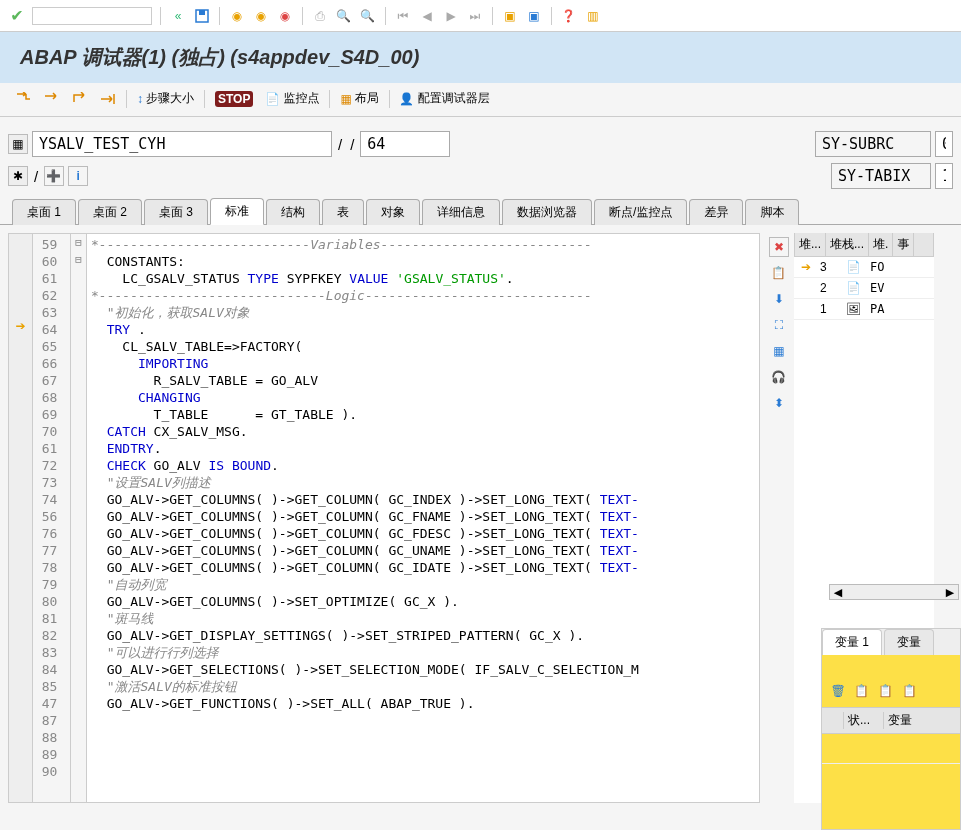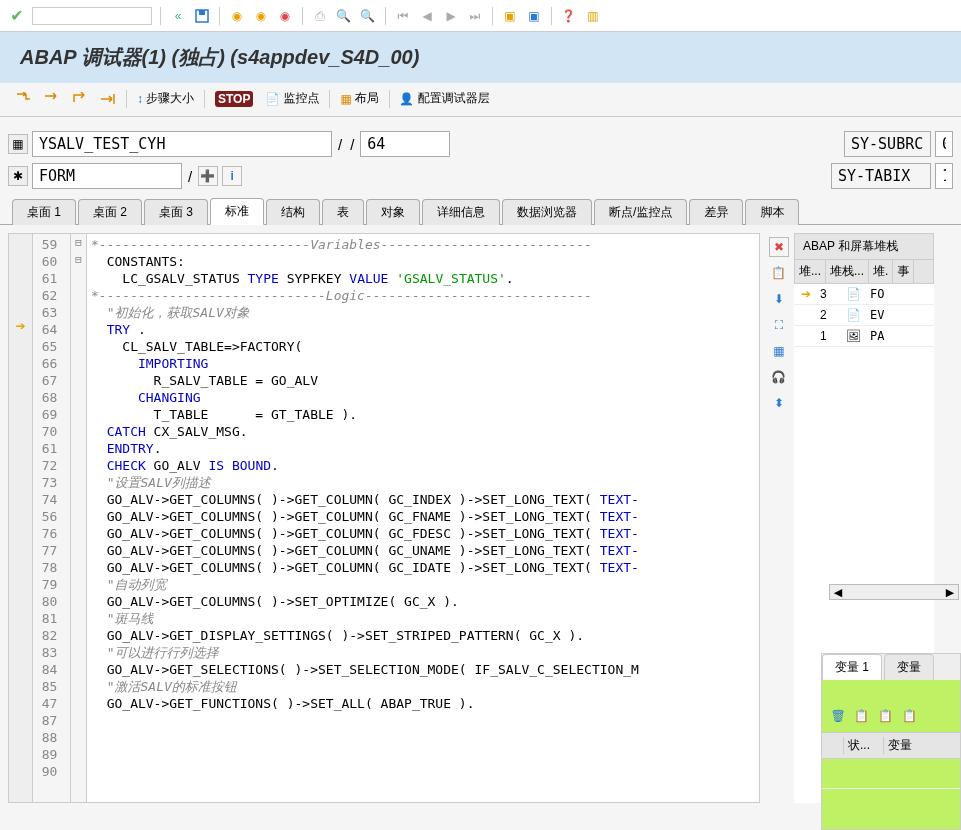--- a/index.html
+++ b/index.html
@@ -27,21 +27,21 @@
 .rs-icon { width: 20px; height: 20px; cursor: pointer; border: 1px solid transparent; display:flex; align-items:center; justify-content:center; }
 .right-pane { width: 140px; margin: 8px 0 0 0; background: #fff; display:flex; flex-direction:column; }
 .rp-header { background: #e5e5e5; border: 1px solid #ccc; padding: 4px 8px; font-size: 12px; }
 .rp-cols { display: flex; background: #e5e5e5; border: 1px solid #ccc; border-top: none; font-size: 12px; }
 .rp-col { padding: 3px 4px; border-right: 1px solid #ccc; }
 .rp-row { display: flex; align-items: center; border-bottom: 1px solid #eee; padding: 3px 2px; font-size: 12px; }
 .rp-row .arrow { width: 20px; text-align: center; color: #e8a100; }
 .rp-row .level { width: 30px; padding-left: 4px; }
 .rp-row .ico { width: 24px; }
 .rp-row .nm { flex: 1; font-family: monospace; }
-.bottom-pane { position: absolute; bottom: 0; right: 0; width: 140px; height: 177px; background: #bef264; border: 1px solid #ccc; }
+.bottom-pane { position: absolute; bottom: 0; right: 0; width: 140px; height: 202px; background: #fde047; border: 1px solid #ccc; }
 .var-tabs { display: flex; background: #eee; }
 .var-tab { padding: 4px 12px; border: 1px solid #ccc; border-bottom: none; background: #e8e8e8; font-size: 12px; cursor: pointer; border-radius: 4px 4px 0 0; margin-right: 2px; }
 .var-tab.active { background: #fff; }
 .var-toolbar { display: flex; gap: 4px; padding: 6px; }
 .var-cols { display: flex; background: #e5e5e5; padding: 4px; border-top: 1px solid #ccc; border-bottom: 1px solid #ccc; font-size: 12px; }
 .kw { color: #0000cc; }
 .cm { color: #888; font-style: italic; }
 .str { color: #009900; }
 .code-container { position: relative; }
 .hscroll { position: absolute; right: 4px; bottom: 240px; width: 130px; height: 16px; display: flex; align-items: center; border: 1px solid #bbb; background: #eee; font-size: 11px; }
@@ -130,27 +130,26 @@
     </span>
 </div>
 
 <div class="context-row" style="margin-top:10px">
   <span class="small-icon" style="border:1px solid #bbb;background:#eee">▦</span>
   <input style="width: 300px;" value="YSALV_TEST_CYH">
   <span class="slash">/</span>
   <span class="slash">/</span>
   <input style="width: 90px;" value="64">
   <span style="flex:1"></span>
-  <input readonly="" style="width: 87px; background: rgb(245, 245, 245);" value="SY-SUBRC">
+  <input readonly="" style="width: 116px; background: rgb(245, 245, 245);" value="SY-SUBRC">
   <input readonly="" style="width: 18px; text-align: center;" value="0">
 </div>
 
 <div class="context-row">
   <span class="small-icon" style="border:1px solid #bbb;background:#eee">✱</span>
-  <input style="width: 150px;" value="FORM">
   <span class="slash">/</span>
   <span class="small-icon" style="border:1px solid #bbb">➕</span>
   <span class="small-icon" style="border:1px solid #bbb;color:#2a7bd4;font-weight:bold">i</span>
   <span style="flex:1"></span>
   <input readonly="" style="width: 100px; background: rgb(245, 245, 245);" value="SY-TABIX">
   <input readonly="" style="width: 18px; text-align: center;" value="1">
 </div>
 
 <div class="tabs-row" id="tabs">
     <div class="tab">桌面 1</div>
@@ -280,21 +279,20 @@
     <span class="rs-icon" style="color:#d44;border:1px solid #bbb">✖</span>
     <span class="rs-icon">📋</span>
     <span class="rs-icon" style="color:#2a7bd4">⬇</span>
     <span class="rs-icon" style="color:#2a7bd4">⛶</span>
     <span class="rs-icon" style="color:#2a7bd4">▦</span>
     <span class="rs-icon" style="color:#888">🎧</span>
     <span class="rs-icon" style="color:#2a7bd4">⬍</span>
   </div>
 
   <div class="right-pane">
-    <div class="rp-header">ABAP 和屏幕堆栈</div>
     <div class="rp-cols" id="stcols">
         <div class="rp-col">堆...</div>
         <div class="rp-col">堆栈...</div>
         <div class="rp-col">堆.</div>
         <div class="rp-col">事</div>
       </div>
     <div id="strows">
         <div class="rp-row">
           <span class="arrow">➔</span>
           <span class="level">3</span>

